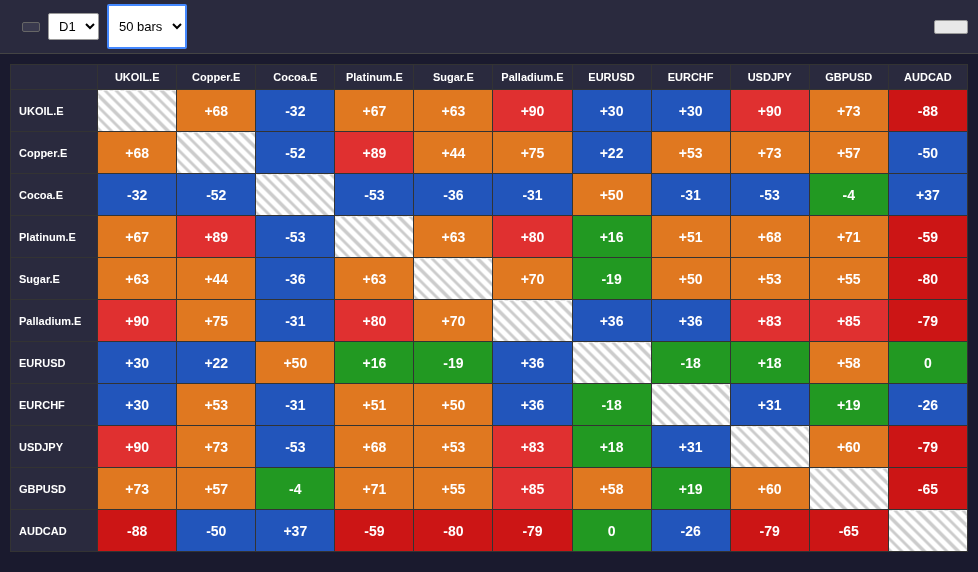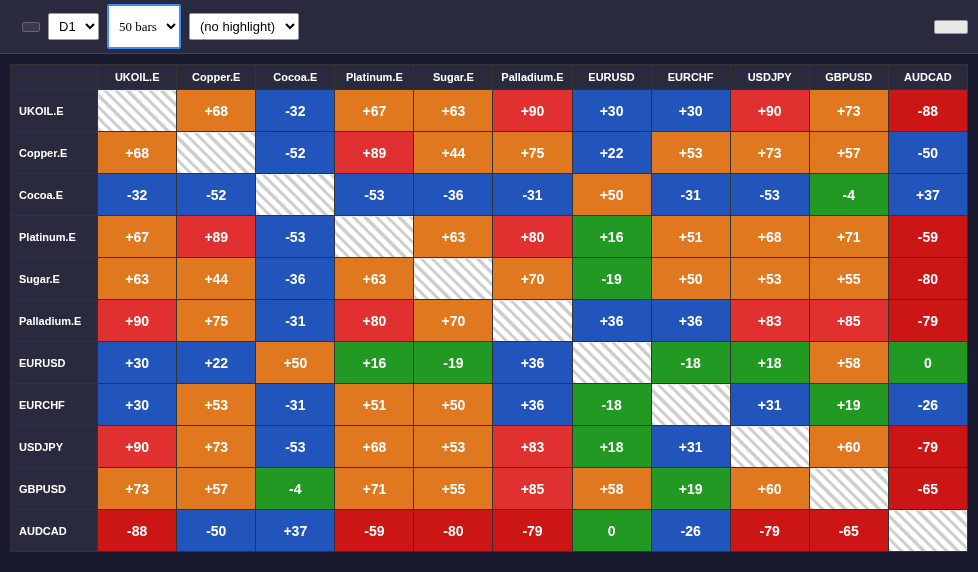--- a/index.html
+++ b/index.html
@@ -38,21 +38,20 @@
       border-radius: 2px;
     }
     .header-select {
       background: #fff;
       border: 2px solid #4488ff;
       color: #000;
       padding: 12px 6px;
       font-size: 13px;
       cursor: pointer;
       border-radius: 2px;
-      font-family: Liberation Serif, serif;
     }
     .header-select-plain {
       background: #fff;
       border: 1px solid #999;
       color: #000;
       padding: 4px 6px;
       font-size: 13px;
       cursor: pointer;
       border-radius: 2px;
     }
@@ -135,23 +134,20 @@
 <body>
 
 <div class="header">
   <span class="app-title"></span>
   <button class="header-btn"></button>
   <select class="header-select-plain">
     <option>D1</option>
   </select>
   <select class="header-select">
     <option>50 bars</option>
-  </select>
-  <select class="header-select-plain">
-    <option>(no highlight)</option>
   </select>
   <button class="trade-list-btn"></button>
 </div>
 
 <div class="table-container">
   <table id="corr-table">
     <thead>
       <tr id="col-header-row">
         <th class="empty-corner"></th>
       <th class="col-header">UKOIL.E</th>

